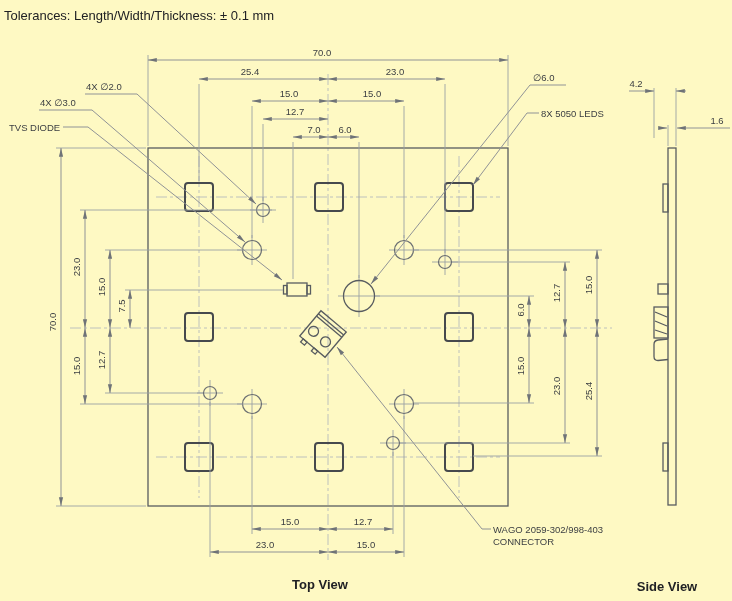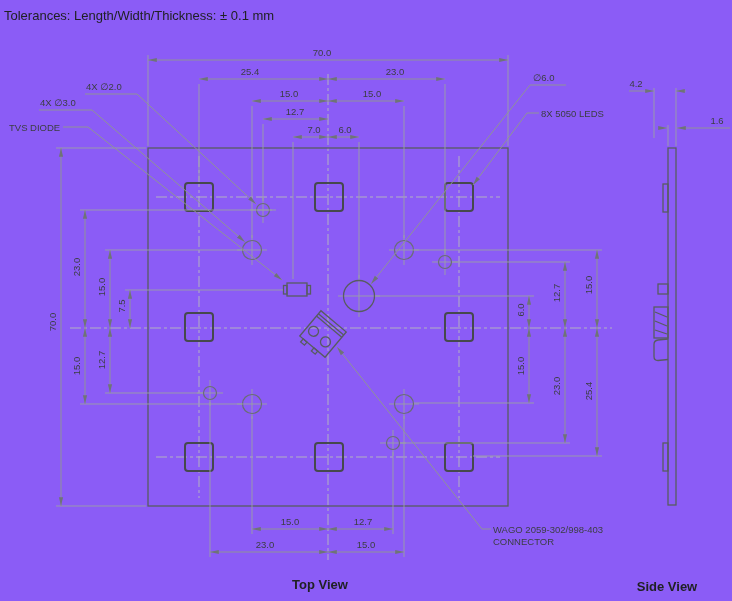--- a/index.html
+++ b/index.html
@@ -1,16 +1,16 @@
 <!DOCTYPE html>
 <html><head>
 <meta charset="utf-8">
 <style>
   html,body{margin:0;padding:0;background:#ffffff;}
-  .stage{position:relative;width:732px;height:601px;background:#8b5cf6;overflow:hidden;
+  .stage{position:relative;width:732px;height:601px;background:#fef9c3;overflow:hidden;
          font-family:"Liberation Sans",sans-serif;}
   svg{display:block}
   .ln{stroke:#909396;stroke-width:1;fill:none}
   .ext{stroke:#9ba0a4;stroke-width:0.9;fill:none}
   .cl{stroke:#b7babc;stroke-width:0.9;fill:none;stroke-dasharray:11 3 3 3}
   .feat{stroke:#585c60;stroke-width:1.3;fill:none}
   .led{stroke:#46494d;stroke-width:2;fill:none}
   .hole{stroke:#6a6e72;stroke-width:1.2;fill:none}
   .t{font:9.5px "Liberation Sans",sans-serif;fill:#3b3e42}
   .note{font:13px "Liberation Sans",sans-serif;fill:#202124}

